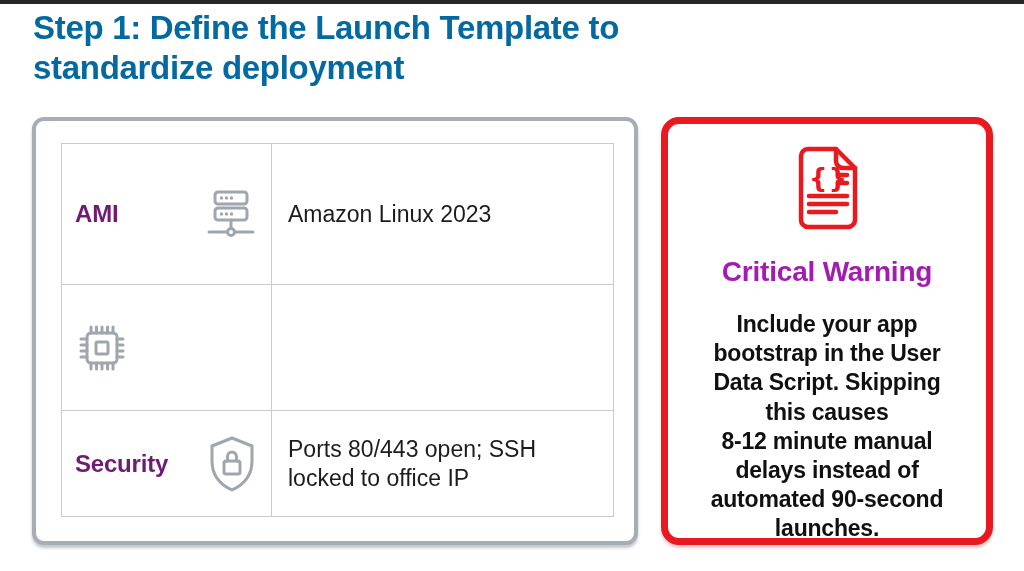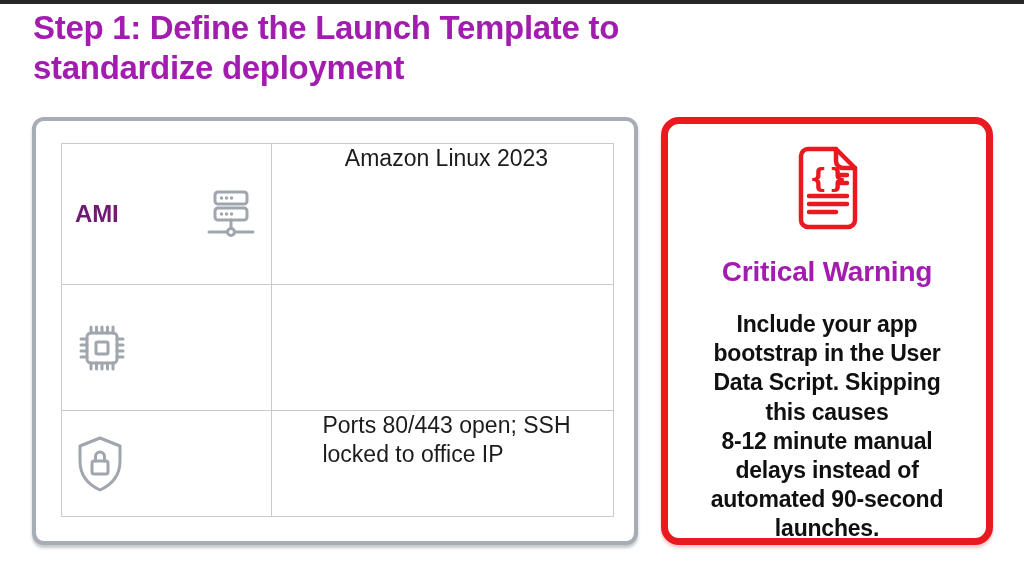--- a/index.html
+++ b/index.html
@@ -23,21 +23,21 @@
   }
   .title {
     position: absolute;
     left: 33px; top: 8px;
     margin: 0;
     width: 900px;
     font-size: 33px;
     line-height: 1.2;
     font-weight: 800;
     letter-spacing: -0.3px;
-    color: #a21caf;
+    color: #0369a1;
     white-space: pre-line;
   }
 
   
   .spec-box {
     position: absolute;
     left: 32px; top: 117px;
     width: 606px; height: 428px;
     box-sizing: border-box;
     background: #ffffff;
@@ -73,21 +73,21 @@
     font-weight: 700;
     font-size: 24px;
     color: #701a75;
     letter-spacing: -0.2px;
   }
   .row-icon { display: flex; align-items: center; }
   .row-icon svg { display: block; }
   .value-cell {
     flex: 1;
     display: flex;
-    flex-direction: row;
+    flex-direction: column;
     justify-content: center;
     padding: 0 8px 0 16px;
     font-size: 23px;
     line-height: 1.26;
     color: #1c1c1c;
     white-space: pre-line;
     gap: 36px;
   }
   .val-line { margin: 0; }
   .val-line + .val-line { margin-top: 11px; }
@@ -189,20 +189,21 @@
                 <line x1="42" y1="24" x2="48" y2="24"></line>
                 <line x1="42" y1="30" x2="48" y2="30"></line>
                 <line x1="42" y1="36" x2="48" y2="36"></line>
             </svg>
           </span>
         </div>
       </div>
 
       <div class="spec-row r-security">
         <div class="label-cell">
+          <span class="row-label">Security</span>
           <span class="row-icon">
             <svg width="50" height="58" viewBox="0 0 50 58" fill="none" stroke="#a0a6ad" stroke-width="3" stroke-linecap="round" stroke-linejoin="round">
               <path d="M25 3 L45 11 V26 C45 39.5 37 49.5 25 55 C13 49.5 5 39.5 5 26 V11 Z"></path>
               <rect x="17" y="26" width="16" height="13" rx="2"></rect>
               <path d="M20.5 26 V21.5 a4.5 4.5 0 0 1 9 0 V26"></path>
             </svg>
           </span>
         </div>
         <div class="value-cell">
           <p class="val-line"><span>Ports 80/443 open; SSH

